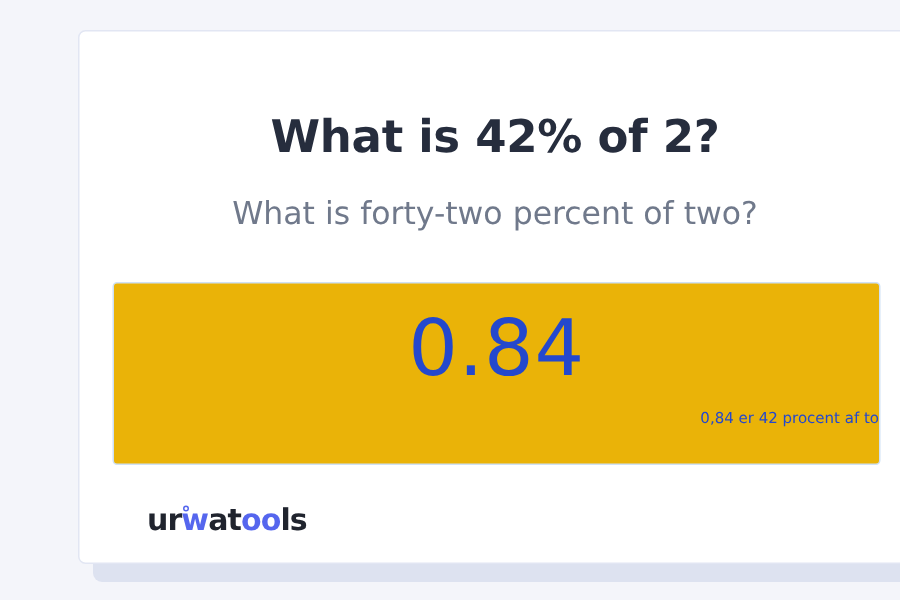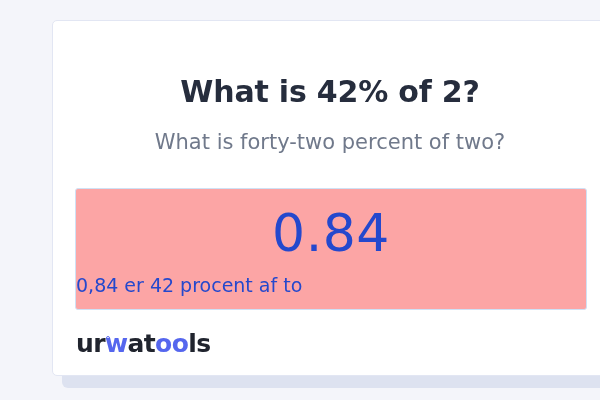--- a/index.html
+++ b/index.html
@@ -59,21 +59,21 @@
     text-align: center;
     font-size: 21px;
     color: #70798b;
   }
   .result-box {
     position: absolute;
     left: 22px;
     top: 167px;
     width: 512px;
     height: 122px;
-    background: #fca5a5;
+    background: #eab308;
     border: 1px solid #cfe1f5;
     border-radius: 3px;
     box-sizing: border-box;
     padding-left: 44px;
   }
   .result-value {
     position: absolute;
     left: 0;
     top: 18px;
     width: 100%;
@@ -81,36 +81,36 @@
     font-size: 52px;
     color: #2448cd;
     line-height: 1;
     letter-spacing: 0.5px;
   }
   .result-caption {
     position: absolute;
     left: 0;
     top: 85px;
     width: 100%;
-    text-align: left;
-    font-size: 19px;
+    text-align: right;
+    font-size: 10px;
     color: #2448cd;
   }
   .footer {
     position: absolute;
     left: 0;
     bottom: 0;
     width: 100%;
     height: 62px;
   }
   .logo {
     position: absolute;
-    left: 23px;
+    left: 45px;
     bottom: 19px;
-    font-size: 25px;
+    font-size: 20px;
     font-weight: bold;
     color: #20242e;
     letter-spacing: -0.6px;
     line-height: 1;
     white-space: nowrap;
   }
   .logo .accent {
     color: #5566ee;
   }
   .logo .oo {

